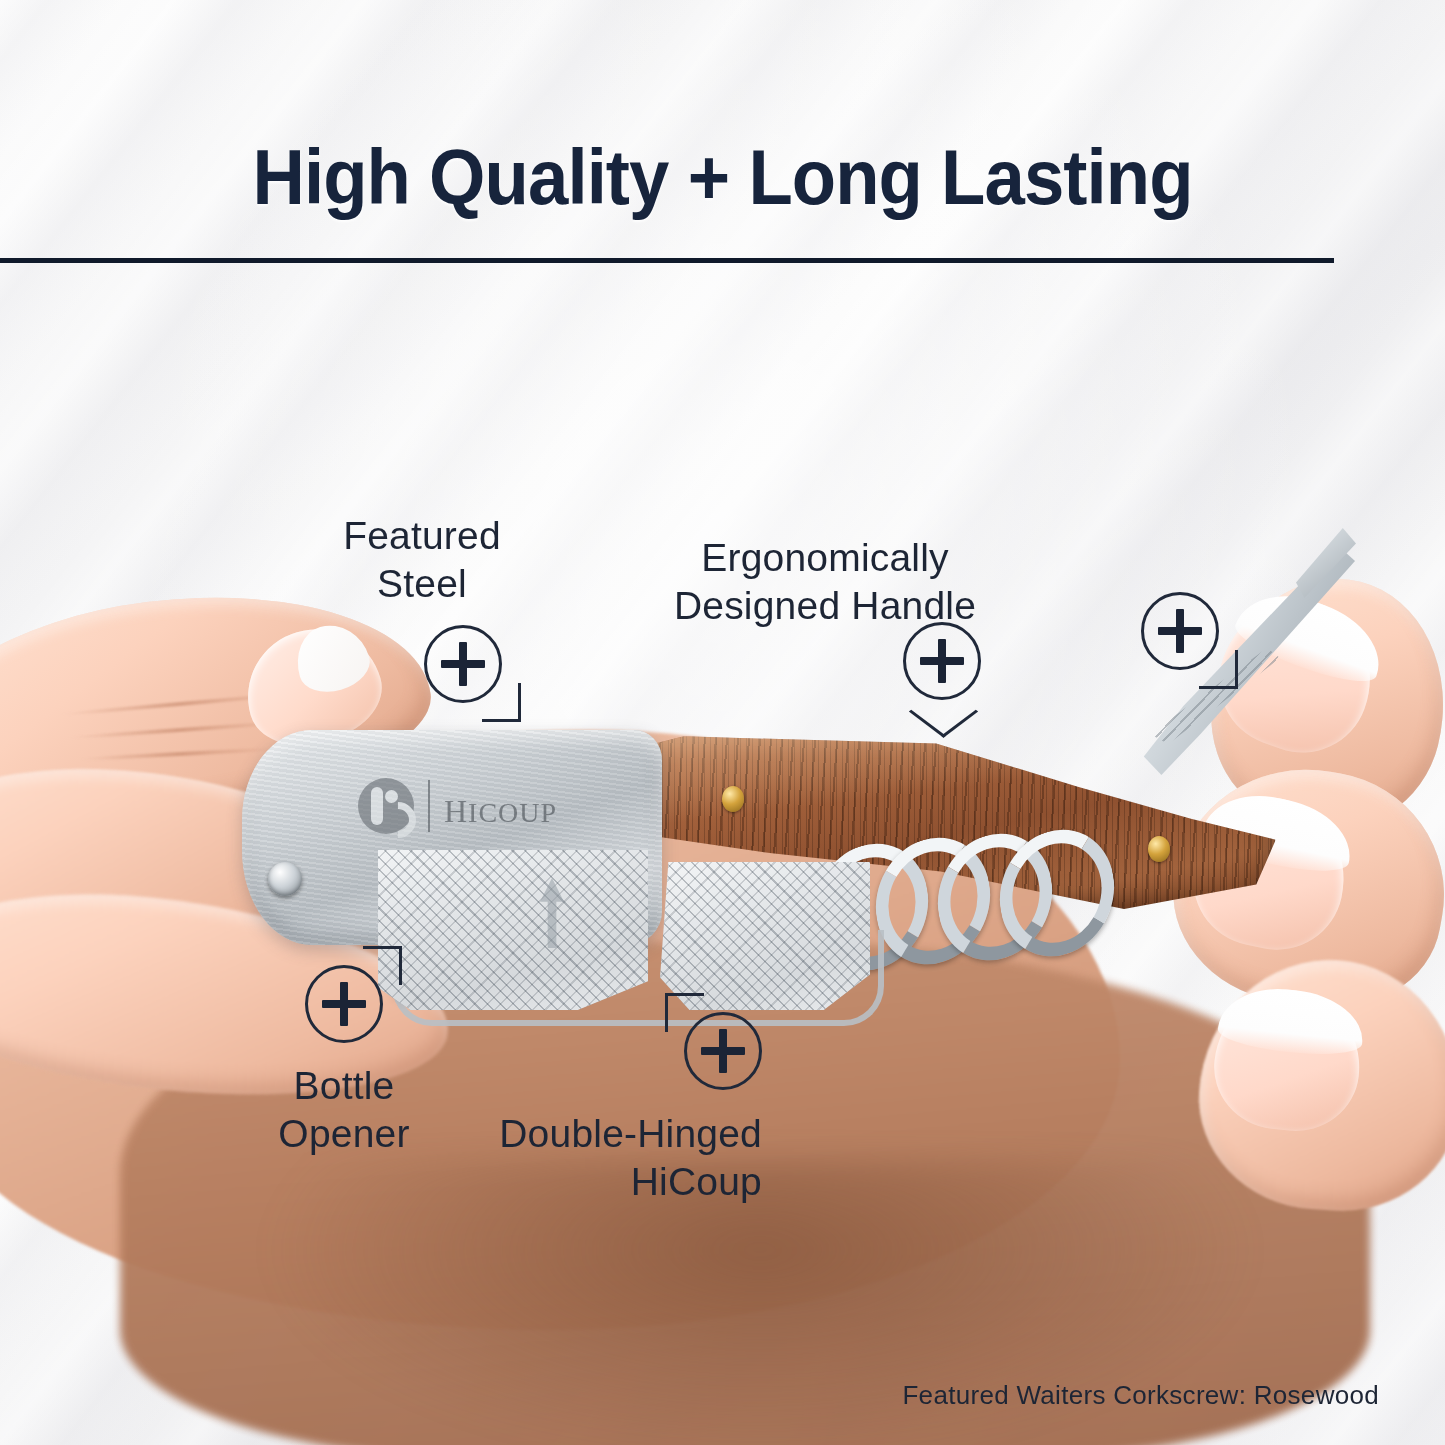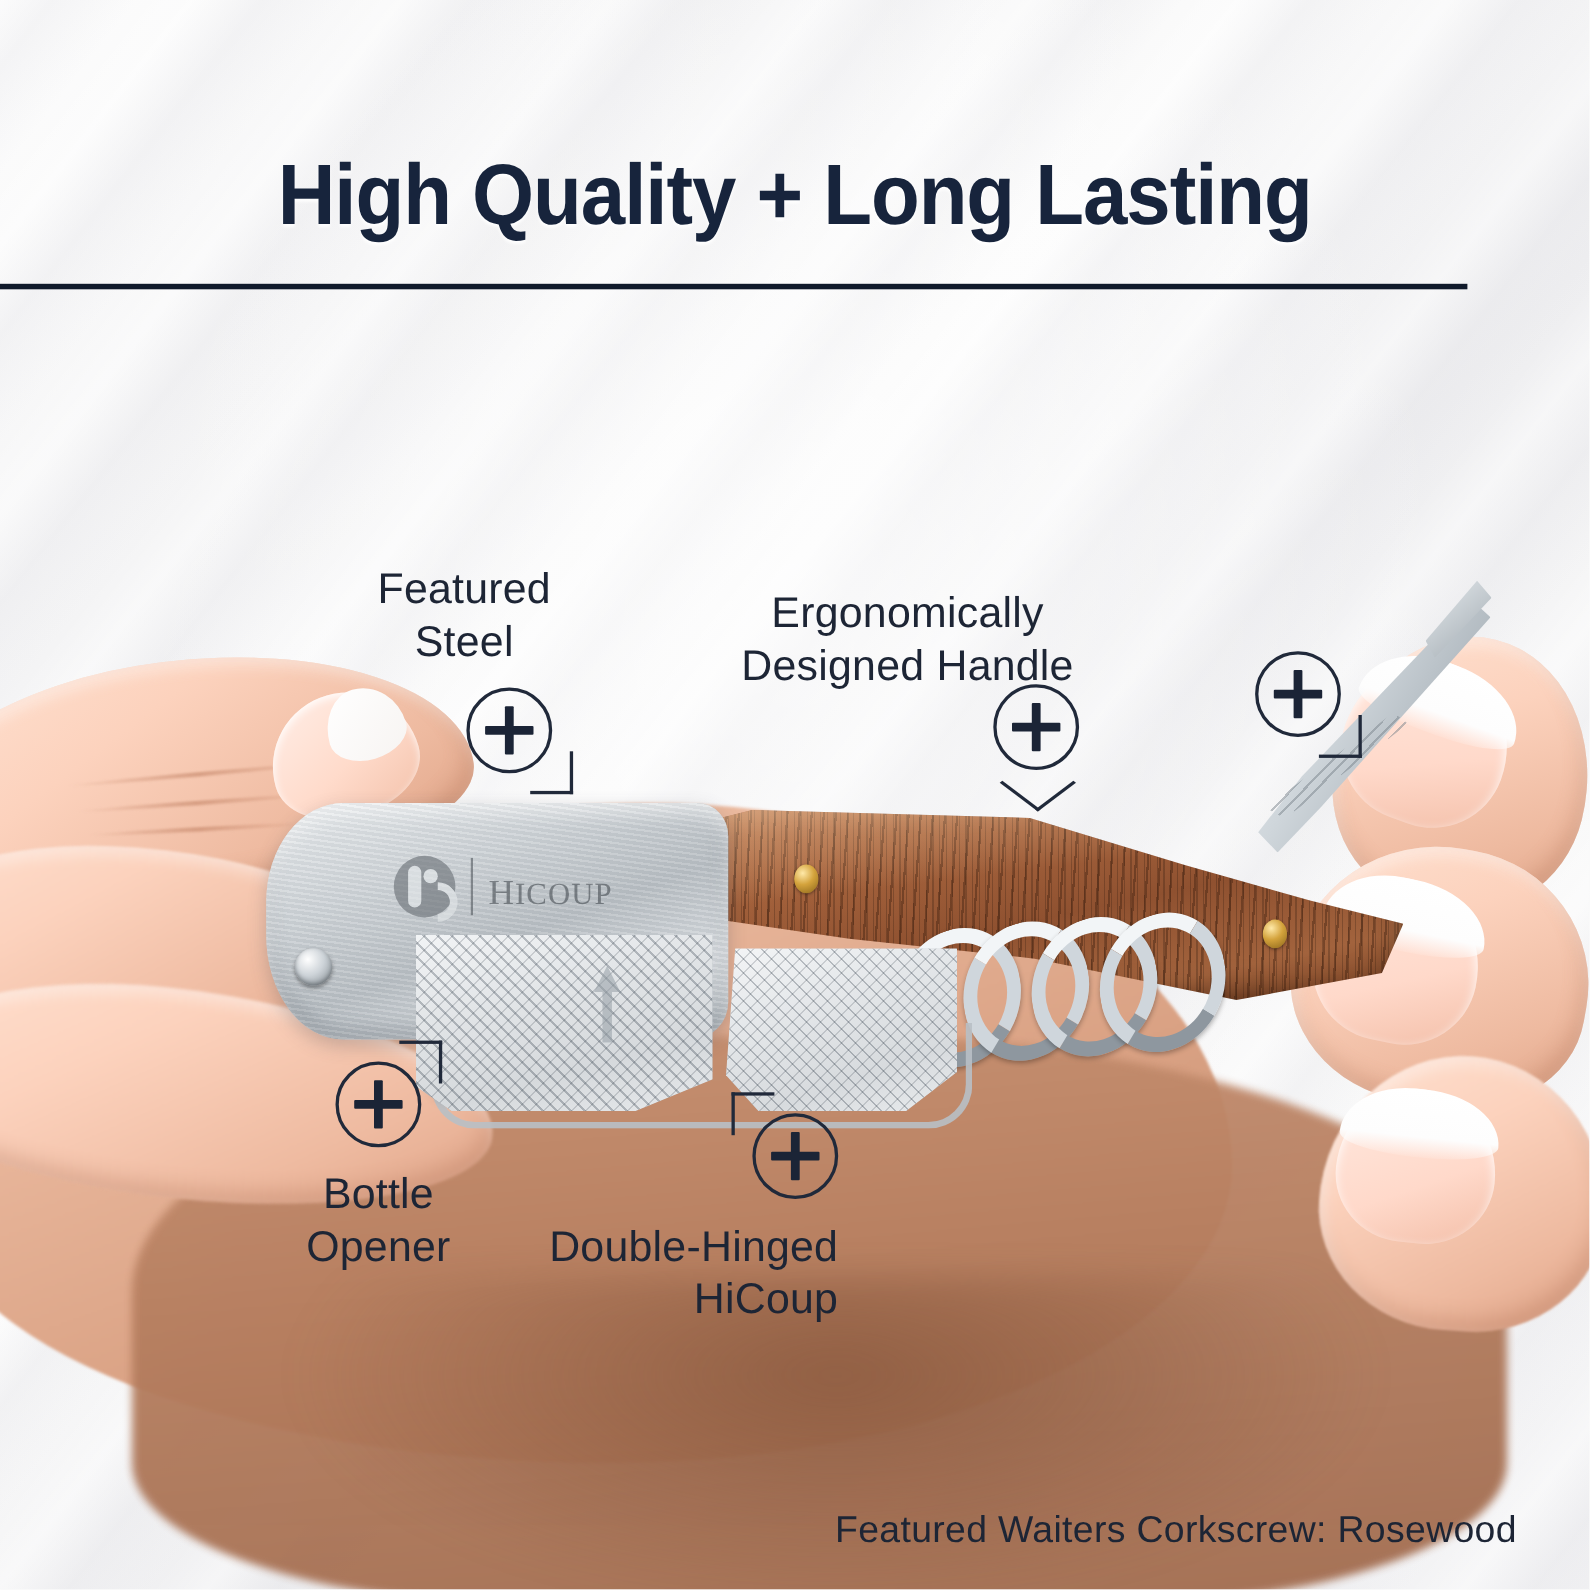--- a/index.html
+++ b/index.html
@@ -428,21 +428,21 @@
     left: 0; top: 258px;
     width: 1334px; height: 5px;
     background: #101a2b;
   }
 
   
   .footer {
     position: absolute;
     right: 66px; bottom: 34px;
     font-family: "Liberation Sans", sans-serif;
-    font-size: 34px;
+    font-size: 26px;
     color: #1d2535;
     letter-spacing: .3px;
   }
 </style>
 </head>
 <body>
 
 <div id="stage">
 
   <div class="bg-base"></div>

